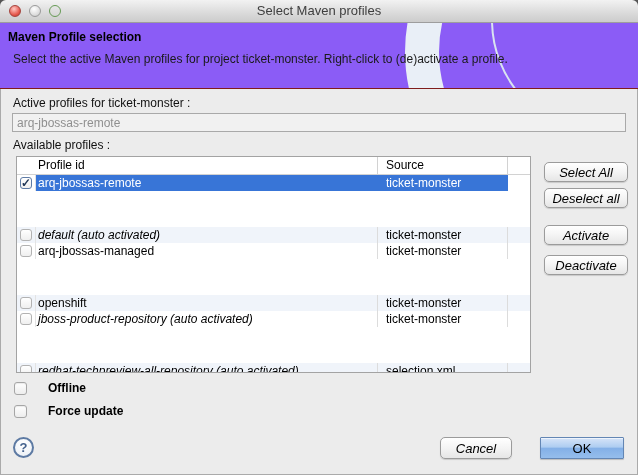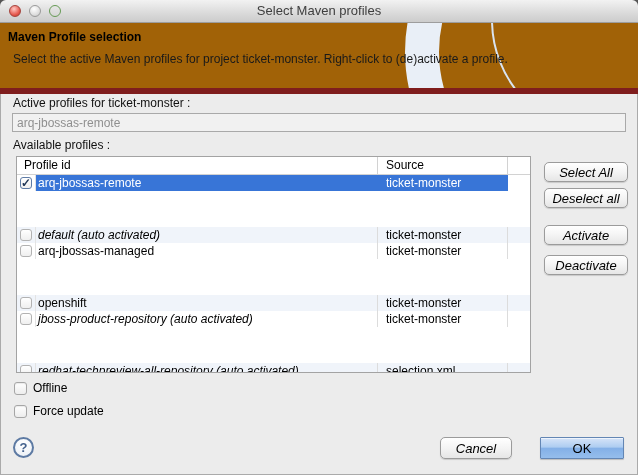--- a/index.html
+++ b/index.html
@@ -21,21 +21,21 @@
   }
   .title{line-height:22px;text-align:center;font-size:13px;color:#3e3e3e;}
   .lights{position:absolute;left:9px;top:5px;display:flex;gap:8px;}
   .light{width:12px;height:12px;border-radius:50%;box-sizing:border-box;}
   .light.close{background:radial-gradient(circle at 4px 3px,#ffc9c4,#e4554a 65%,#b03931);border:1px solid #a5443d;}
   .light.min{background:radial-gradient(circle at 4px 3px,#ffffff,#dcdcdc 65%,#b8b8b8);border:1px solid #9a9a9a;}
   .light.zoom{background:radial-gradient(circle at 4px 3px,#d9f6cd,#8cd77d 65%,#57a540;border:1px solid #639f52);border:1px solid #669a55;}
   
   .banner{
     position:absolute;top:23px;left:0;right:0;height:65px;
-    background:#a16207;border-bottom:6px solid #7f1d1d;overflow:hidden;
+    background:#8b5cf6;border-bottom:1px solid #7f1d1d;overflow:hidden;
   }
   .deco-outer{position:absolute;top:-140px;right:-105px;width:270px;height:270px;border-radius:50%;border:34px solid #e9eff7;}
   .deco-inner{position:absolute;top:-118px;right:-83px;width:226px;height:226px;border-radius:50%;border:2px solid #d9e3f0;}
   .banner-title{position:absolute;left:8px;top:7px;font-size:12px;font-weight:bold;color:#000;}
   .banner-desc{position:absolute;left:13px;top:29px;font-size:12px;color:#1a1a1a;}
   
   .label-active{position:absolute;left:13px;top:96px;font-size:12px;color:#111;}
   .field{
     position:absolute;left:12px;top:113px;width:604px;height:17px;
     background:#f1f1f1;border:1px solid #a9a9a9;border-radius:0;
@@ -43,21 +43,21 @@
     padding:0 4px;outline:none;
   }
   .label-available{position:absolute;left:13px;top:138px;font-size:12px;color:#111;}
   
   .table{
     position:absolute;left:16px;top:156px;width:515px;height:217px;
     background:#fff;border:1px solid #a3a3a3;box-sizing:border-box;
     font-size:12px;overflow:hidden;
   }
   .thead{display:flex;height:17px;line-height:17px;border-bottom:1px solid #d2d2d2;background:#fff;color:#000;}
-  .th-id{width:361px;box-sizing:border-box;padding-left:7px;border-right:1px solid #d2d2d2;}
+  .th-id{width:361px;box-sizing:border-box;padding-left:21px;border-right:1px solid #d2d2d2;}
   .th-source{width:130px;box-sizing:border-box;padding-left:8px;border-right:1px solid #d2d2d2;}
   .th-fill{flex:1;}
   .row{display:flex;height:16px;line-height:16px;background:#fff;}
   .row.striped{background:#f0f4fa;margin-top:36px;}
   .cell-check{width:19px;display:flex;align-items:center;justify-content:center;box-sizing:border-box;border-right:1px solid #e3e3e3;}
   .checkbox{
     width:12px;height:12px;box-sizing:border-box;border:1px solid #b2b2b2;border-radius:3px;
     background:linear-gradient(#ffffff,#efefef);
     font-size:12px;line-height:10px;text-align:center;color:#1d3354;font-weight:bold;overflow:visible;
   }
@@ -73,21 +73,21 @@
     background:linear-gradient(#ffffff,#f4f4f4 50%,#e6e6e6);
     font-family:"Liberation Sans",sans-serif;font-size:13px;color:#000;
     box-shadow:0 1px 1px rgba(0,0,0,.15);padding:0;text-align:center;font-style:italic;
   }
   .side-btn{left:544px;width:84px;height:20px;}
   #btn-select-all{top:162px;}
   #btn-deselect-all{top:188px;}
   #btn-activate{top:225px;}
   #btn-deactivate{top:255px;}
   
-  .option{position:absolute;left:14px;display:flex;align-items:center;gap:6px;font-size:12px;color:#000;}
+  .option{position:absolute;left:14px;display:flex;align-items:center;gap:21px;font-size:12px;color:#000;font-weight:bold;}
   #opt-offline{top:381px;}
   #opt-force{top:404px;}
   .opt-box{
     width:13px;height:13px;box-sizing:border-box;border:1px solid #a6a6a6;border-radius:3px;
     background:linear-gradient(#ffffff,#ededed);box-shadow:inset 0 1px 1px rgba(0,0,0,.08);
   }
   
   .help-btn{
     position:absolute;left:13px;top:437px;width:21px;height:21px;box-sizing:border-box;
     border:2px solid #5d7aa3;border-radius:50%;

